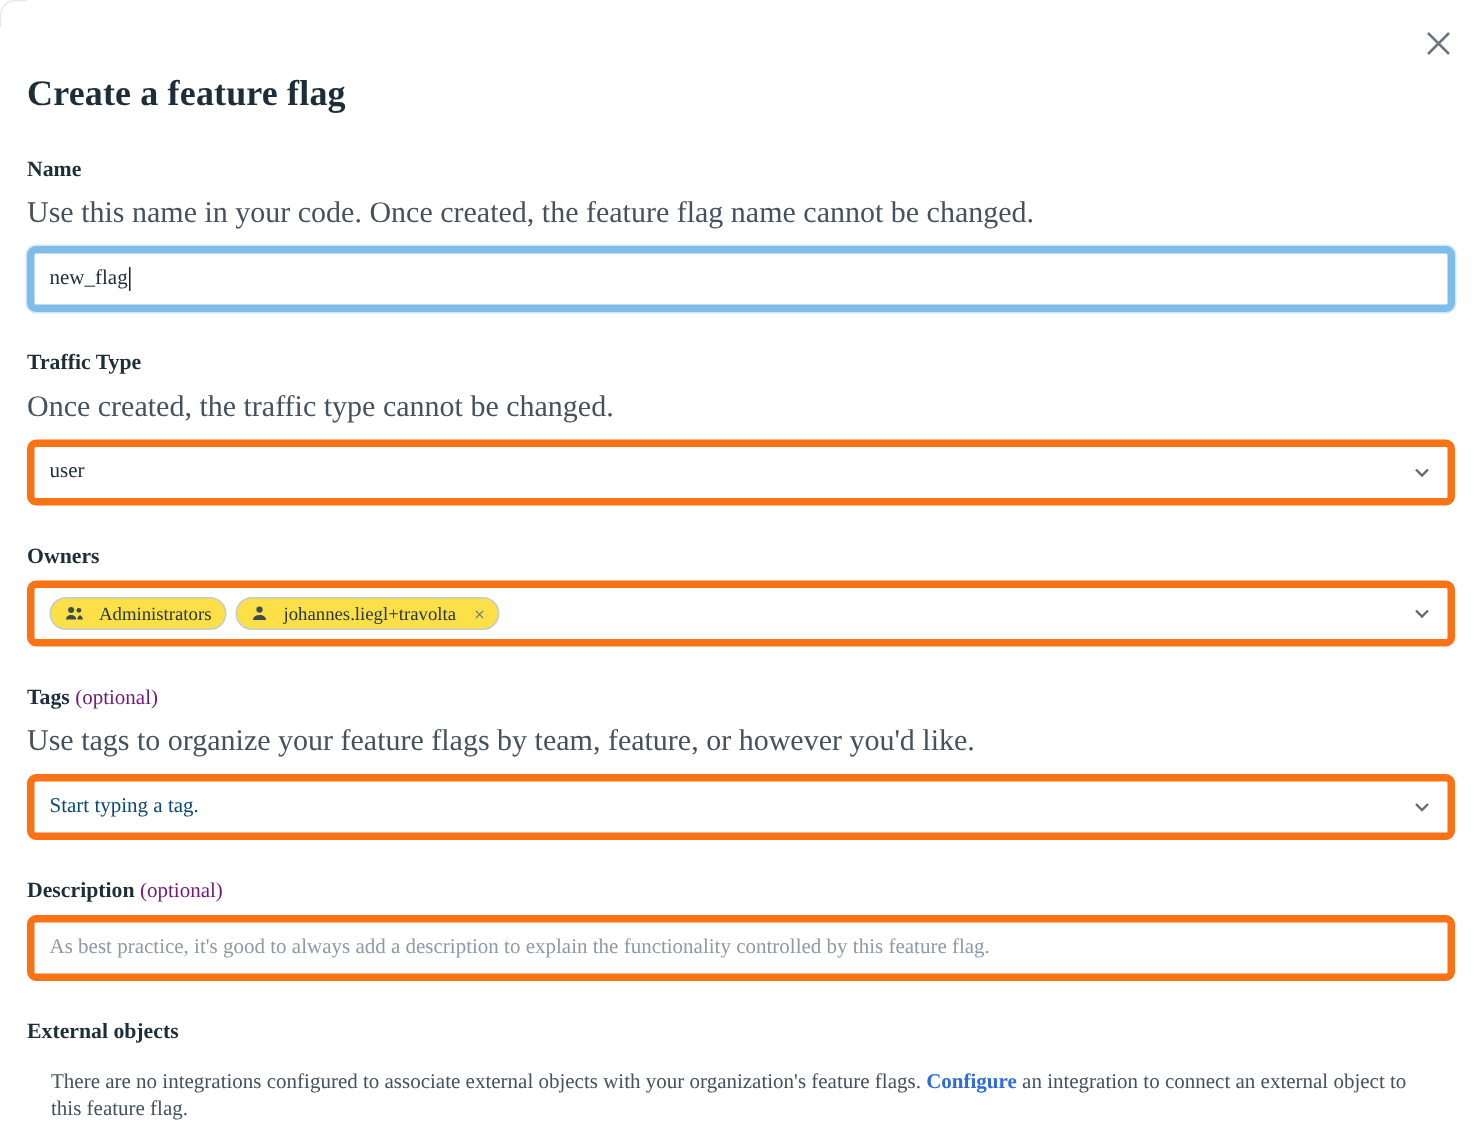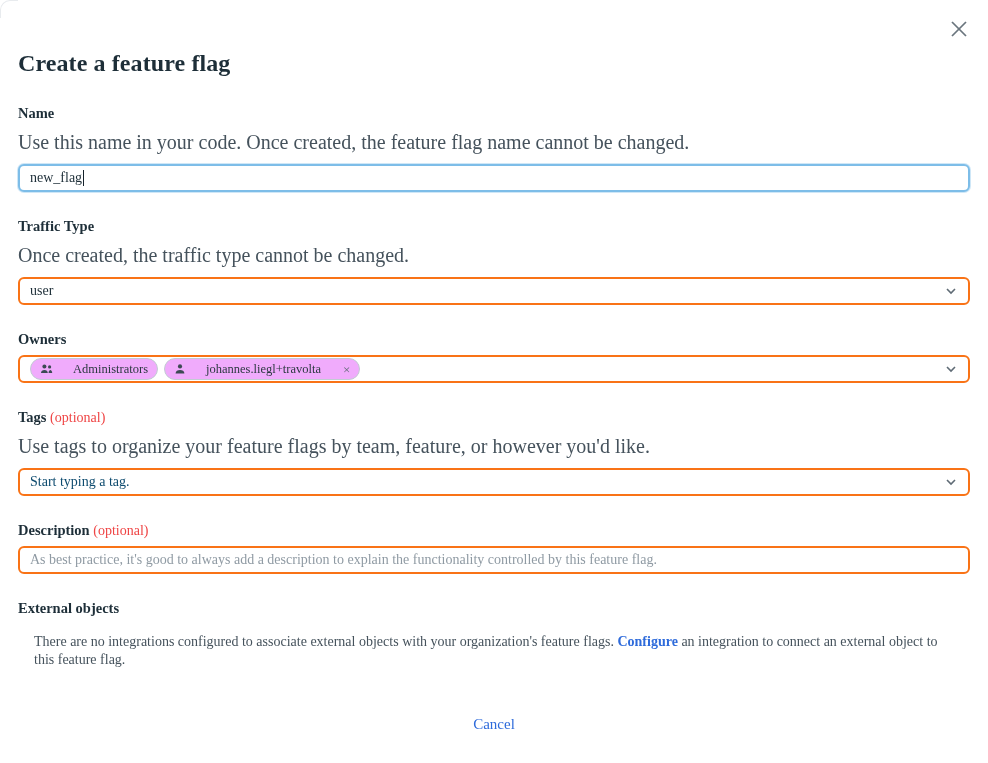--- a/index.html
+++ b/index.html
@@ -28,48 +28,48 @@
   .close-btn svg{stroke:#6a757e;stroke-width:1.7;}
   .modal{padding:0 18px;font-family:Liberation Serif, serif;}
   .modal-title{
     font-size:24px;font-weight:700;color:var(--text-dark);
     margin:50px 0 28px 0;letter-spacing:.1px;
   }
   .group{margin-bottom:26px;}
   .label{
     font-size:14.5px;font-weight:700;color:var(--text-dark);margin:12px 0 7px 0;
   }
-  .optional{font-weight:400;color:#ef4444;font-size:14px;text-align:center;}
+  .optional{font-weight:400;color:#701a75;font-size:14px;text-align:center;}
   .helper{
     font-size:20px;color:var(--text-mid);margin:0 0 9px 0;line-height:1.3;
   }
   .control{
-    height:28px;border:2px solid #f97316;border-radius:6px;background:#fff;
+    height:44px;border:5px solid #f97316;border-radius:6px;background:#fff;
     display:flex;align-items:center;padding:0 10px;font-size:14px;
     position:relative;width:100%;
   }
   .control.focused{
     border-color:var(--focus-border);
     box-shadow:0 0 0 1px #cfe7f7;
   }
   .caret{
     display:inline-block;width:1px;height:16px;background:#15222b;margin-left:1px;
   }
   .select{cursor:pointer;padding-right:32px;}
   .chevron{
     position:absolute;right:10px;top:50%;transform:translateY(-50%);
     width:14px;height:14px;display:flex;align-items:center;justify-content:center;
   }
   .chevron svg{stroke:#5f6b75;stroke-width:1.6;fill:none;}
   .placeholder{color:#8f9aa3;}
   .tags-placeholder{color:#0c4a6e;}
   .chips{display:flex;align-items:center;gap:6px;padding-left:0;}
   .chip{
-    display:inline-flex;align-items:center;gap:20px;height:22px;
-    background:#f0abfc;border:1px solid #c2ccd3;border-radius:12px;
+    display:inline-flex;align-items:center;gap:10px;height:22px;
+    background:#fde047;border:1px solid #c2ccd3;border-radius:12px;
     padding:0 9px;font-size:12.5px;color:#2b3840;white-space:nowrap;
   }
   .chip svg{fill:#3c4a54;}
   .chip-remove{
     font-size:13px;line-height:1;color:#5f6b75;cursor:pointer;margin-left:2px;
     background:none;border:none;padding:0;font-family:inherit;
   }
   .ext-text{
     font-size:14px;color:var(--text-mid);line-height:1.32;margin:16px;max-width:952px;
   }

